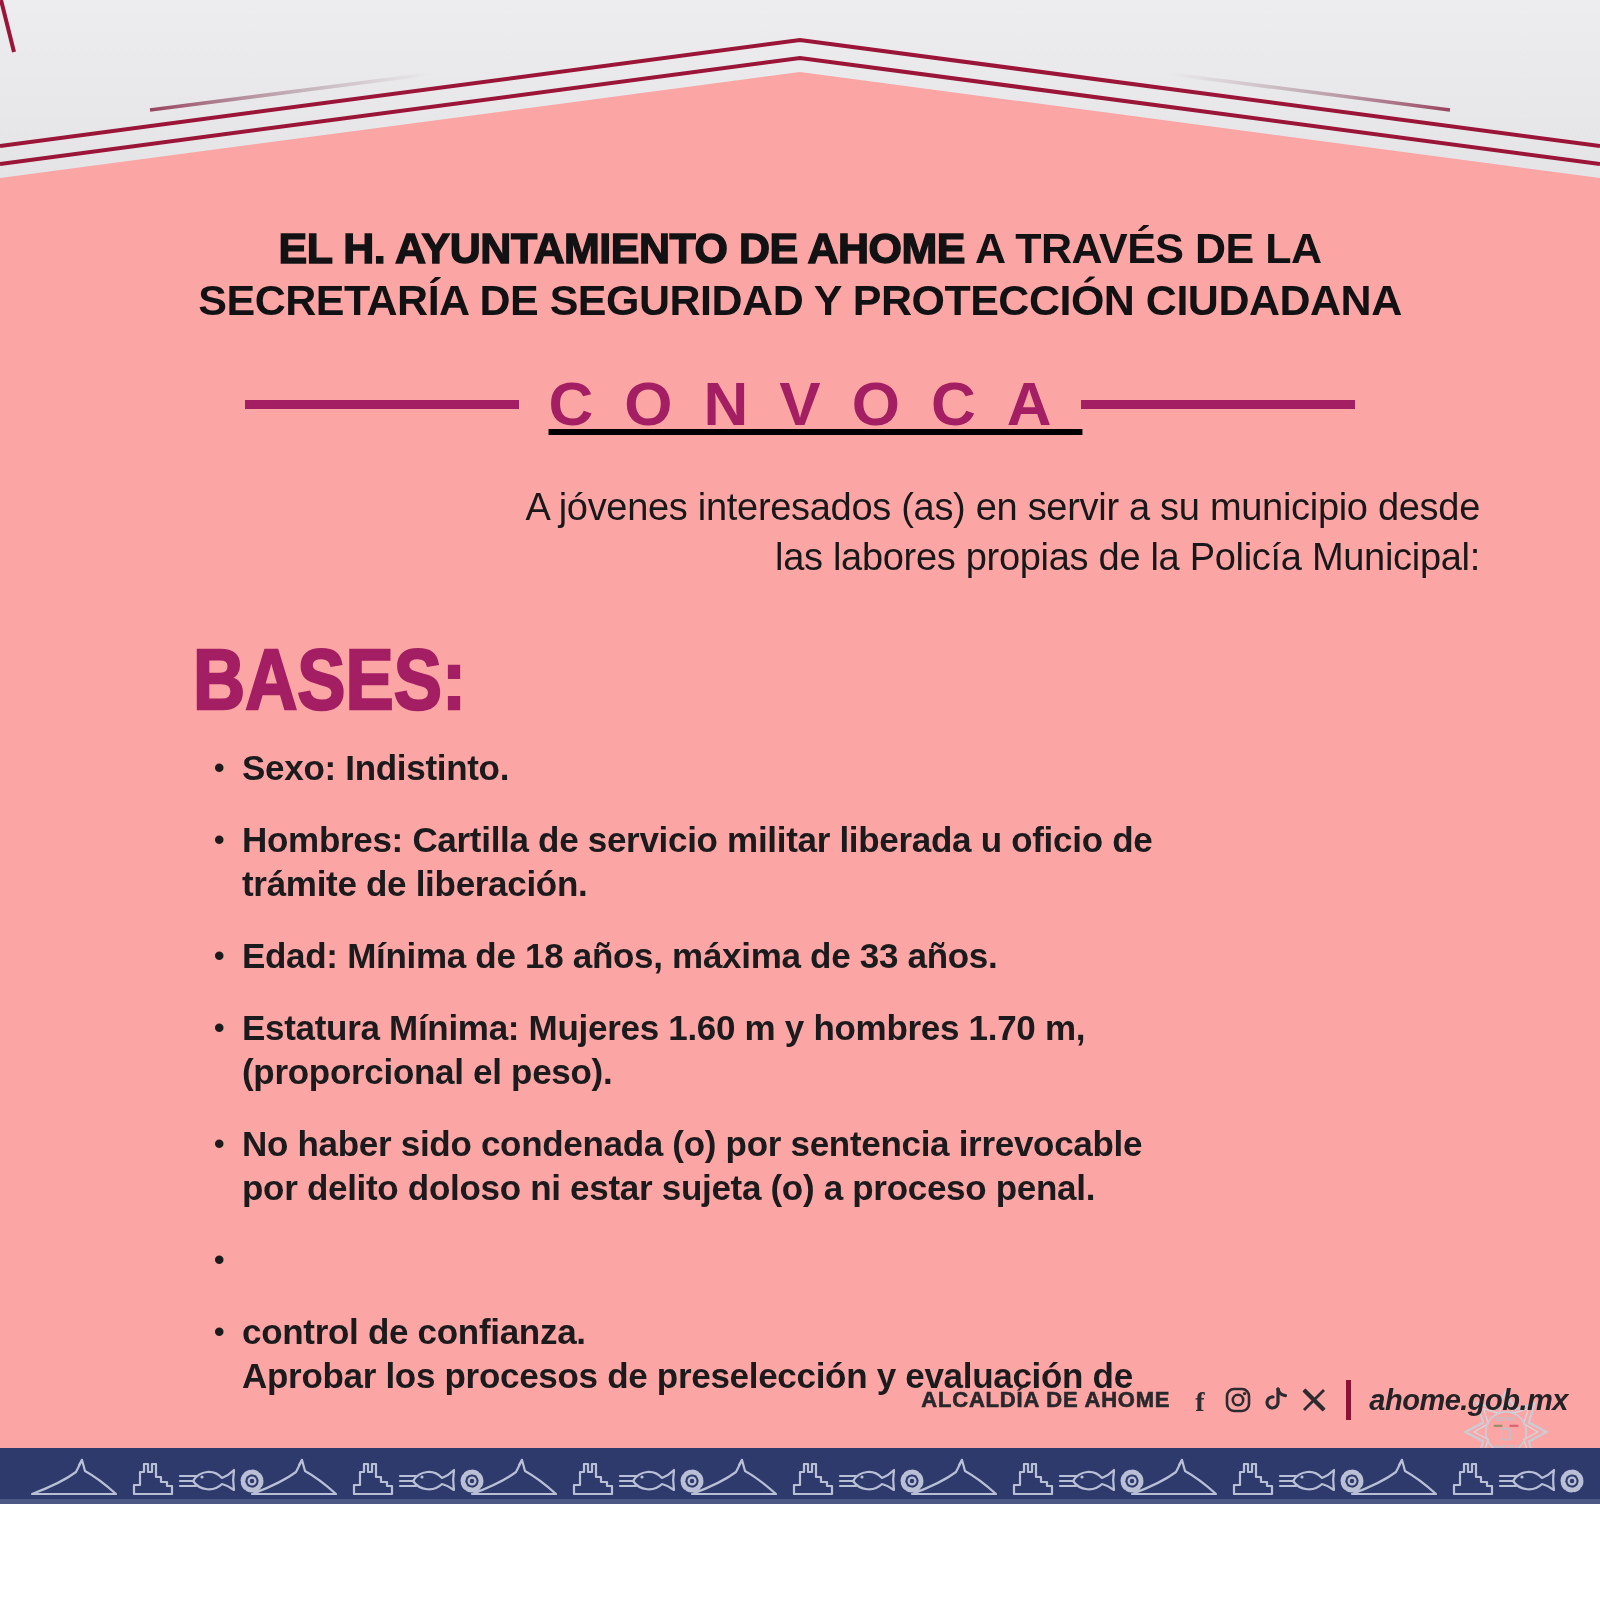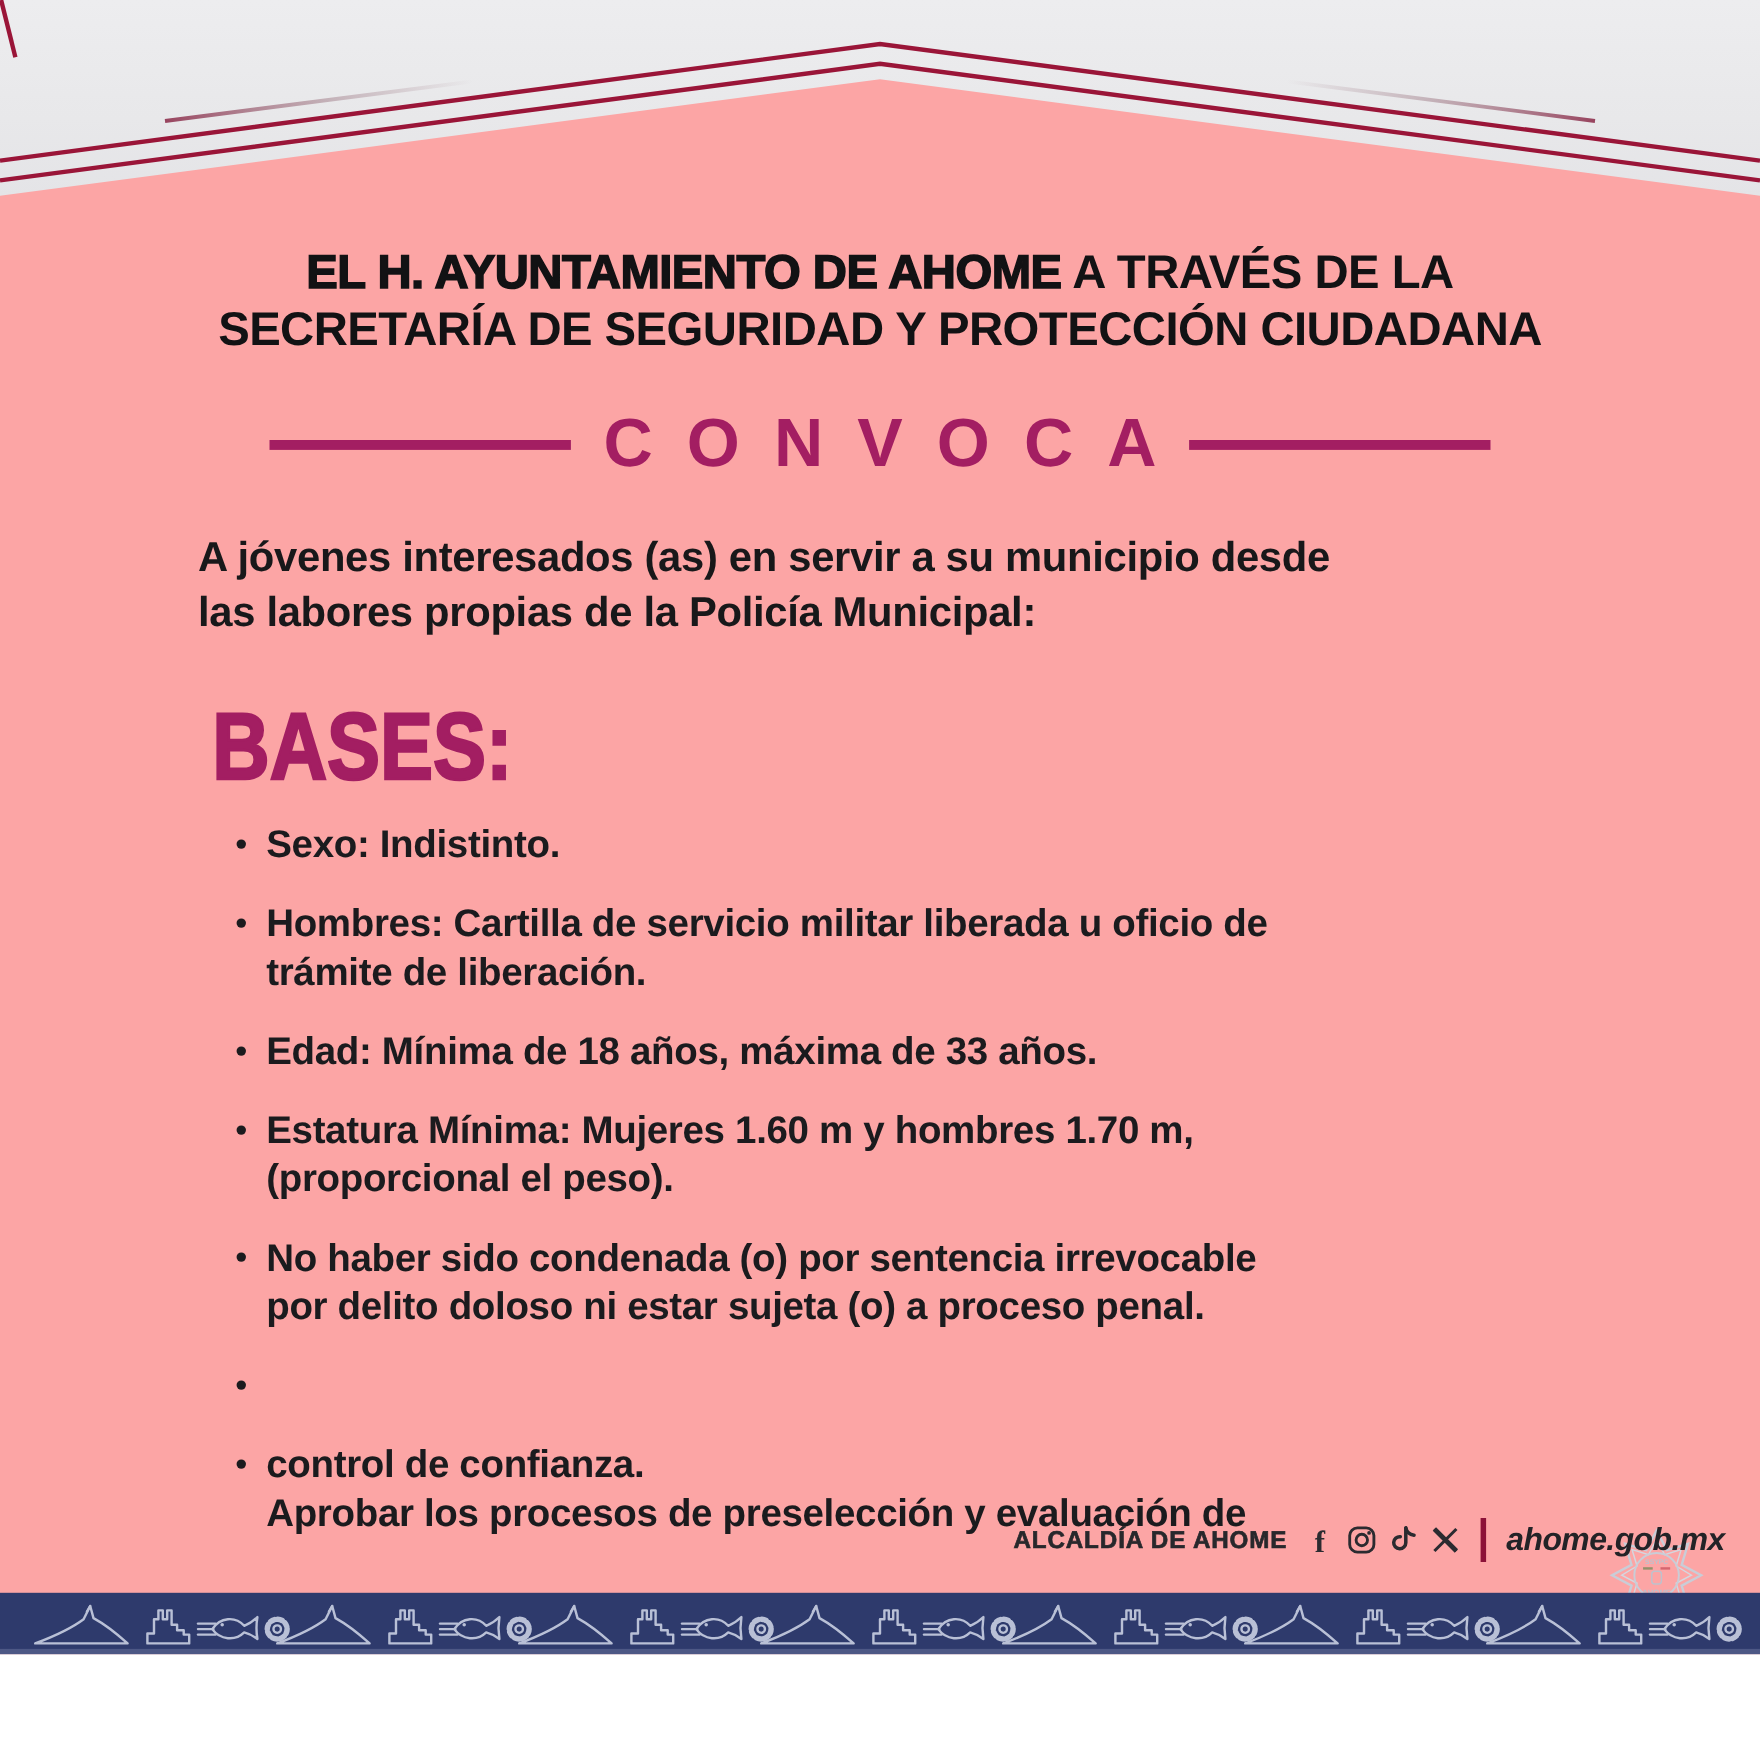--- a/index.html
+++ b/index.html
@@ -11,31 +11,31 @@
   .header-svg{position:absolute;top:0;left:0;width:1600px;height:220px;display:block;}
   
   .title-block{
     position:absolute;top:222px;left:0;width:1600px;text-align:center;
     font-size:43px;font-weight:bold;letter-spacing:-0.5px;color:#121214;line-height:52px;
   }
   .t-strong{-webkit-text-stroke:1.4px #121214;}
   
   .convoca-row{
     position:absolute;top:372px;left:0;width:1600px;height:64px;
-    display:flex;align-items:center;justify-content:center;gap:30px;
+    display:flex;align-items:center;justify-content:center;gap:30px;text-decoration:underline;
   }
   .convoca-dash{width:274px;height:9px;background:#A31E62;}
   .convoca-text{
     font-size:62px;font-weight:bold;color:#A31E62;
     letter-spacing:31px;margin-right:-31px;line-height:64px;
   }
   
   .intro{
     position:absolute;top:482px;left:180px;width:1300px;
-    font-size:38px;font-weight:bold;color:#18181a;line-height:50px;letter-spacing:-0.3px;
+    font-size:38px;font-weight:normal;color:#18181a;line-height:50px;letter-spacing:-0.3px;text-align:right;
   }
   
   .bases-heading{
     position:absolute;top:636px;left:193px;
     font-size:86px;font-weight:bold;color:#A31E62;line-height:86px;
     -webkit-text-stroke:2.5px #A31E62;letter-spacing:0px;
     transform:scaleX(0.84);transform-origin:left center;
   }
   .bullet-list{
     position:absolute;top:746px;left:214px;width:1270px;

